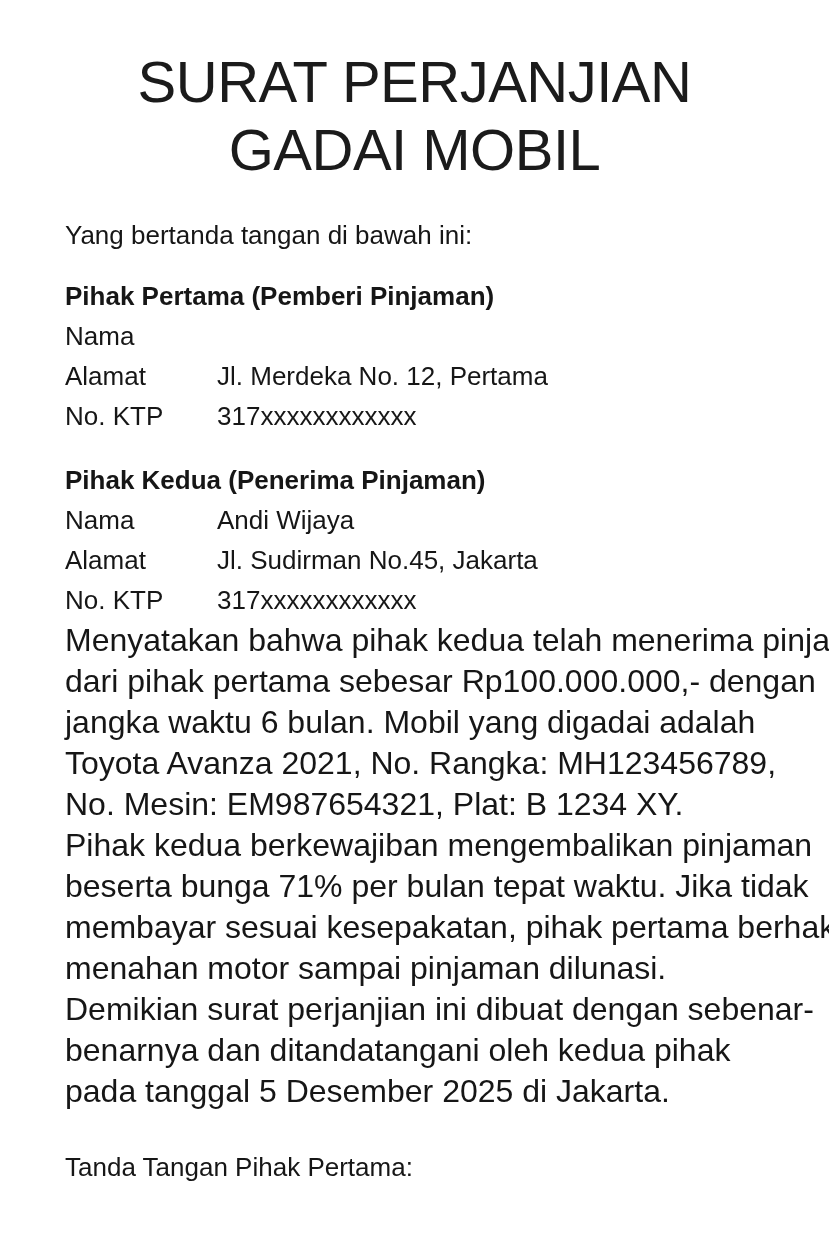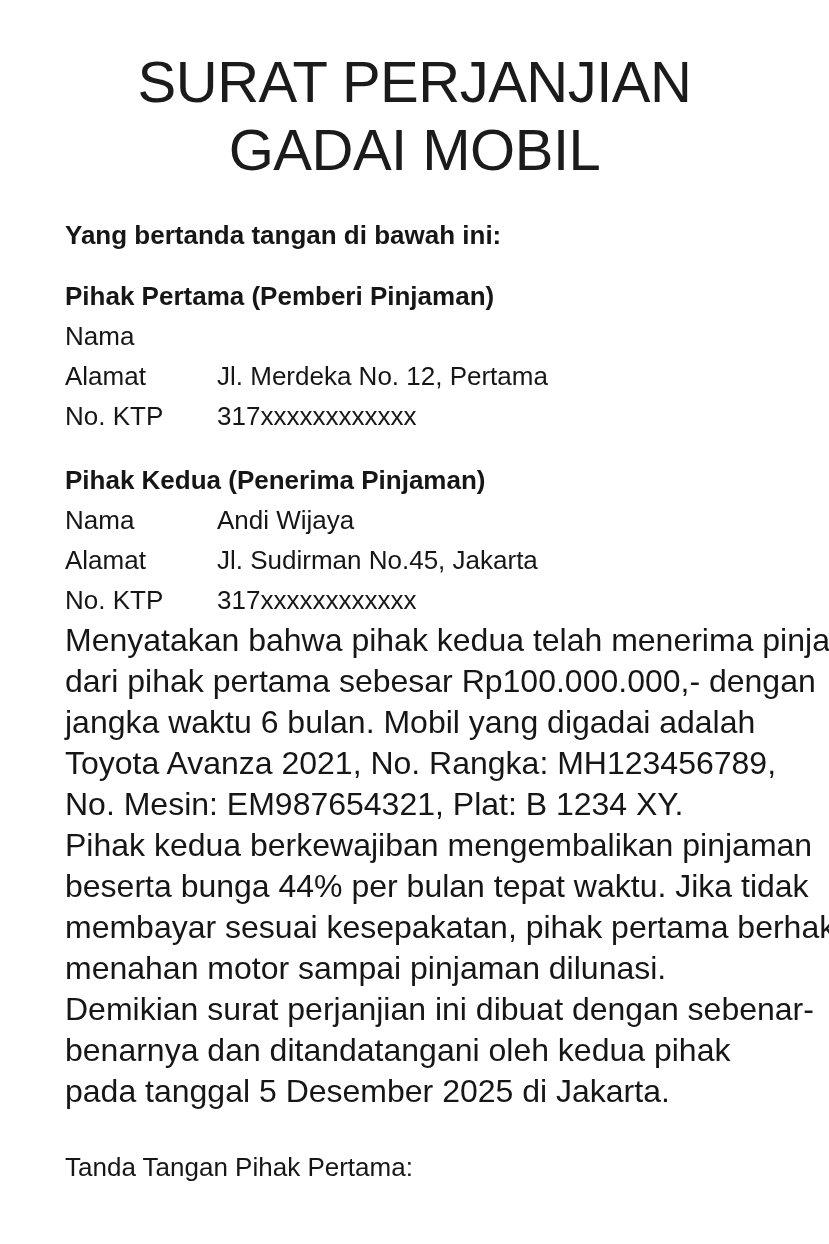--- a/index.html
+++ b/index.html
@@ -23,21 +23,20 @@
     font-size: 58px;
     font-weight: 400;
     letter-spacing: -0.5px;
     line-height: 1.17;
     color: #1b1b1b;
   }
   .intro {
     margin-top: 34px;
     font-size: 26px;
     line-height: 34px;
-    font-weight: bold;
   }
   .party {
     margin-top: 24px;
   }
   .party-heading {
     font-size: 26px;
     font-weight: 700;
     line-height: 40px;
   }
   .info-row {
@@ -112,21 +111,21 @@
     </div>
   </section>
 
   <p class="para">Menyatakan bahwa pihak kedua telah menerima pinjaman
 dari pihak pertama sebesar Rp100.000.000,- dengan
 jangka waktu 6 bulan. Mobil yang digadai adalah
 Toyota Avanza 2021, No. Rangka: MH123456789,
 No. Mesin: EM987654321, Plat: B 1234 XY.</p>
 
   <p class="para">Pihak kedua berkewajiban mengembalikan pinjaman
-beserta bunga 44% per bulan tepat waktu. Jika tidak
+beserta bunga 71% per bulan tepat waktu. Jika tidak
 membayar sesuai kesepakatan, pihak pertama berhak
 menahan motor sampai pinjaman dilunasi.</p>
 
   <p class="para">Demikian surat perjanjian ini dibuat dengan sebenar-
 benarnya dan ditandatangani oleh kedua pihak
 pada tanggal 5 Desember 2025 di Jakarta.</p>
 
   <div class="sig-row">
     <span class="sig-label">Tanda Tangan Pihak Pertama:</span>
 

